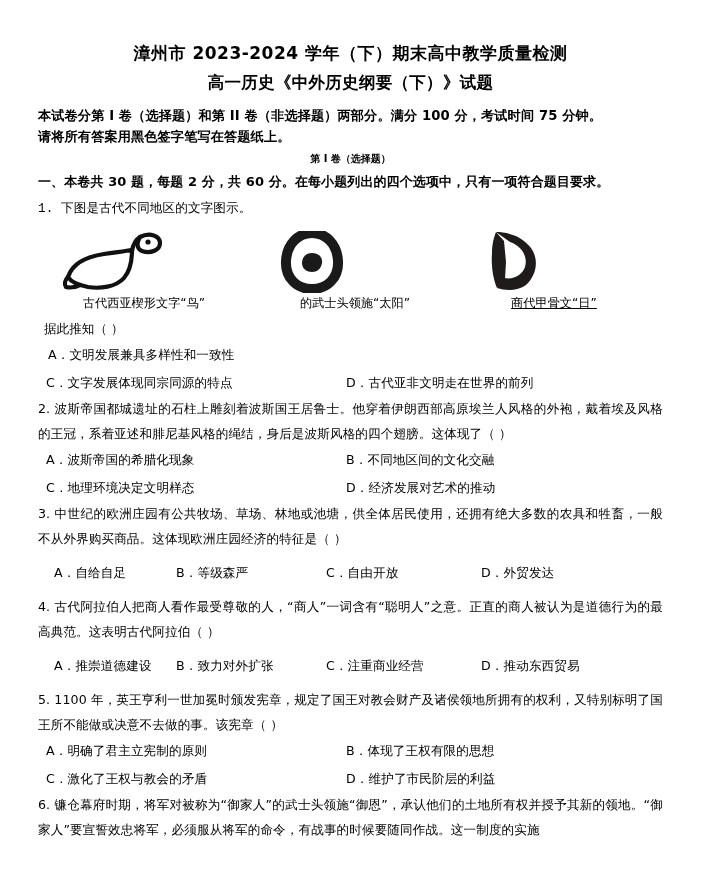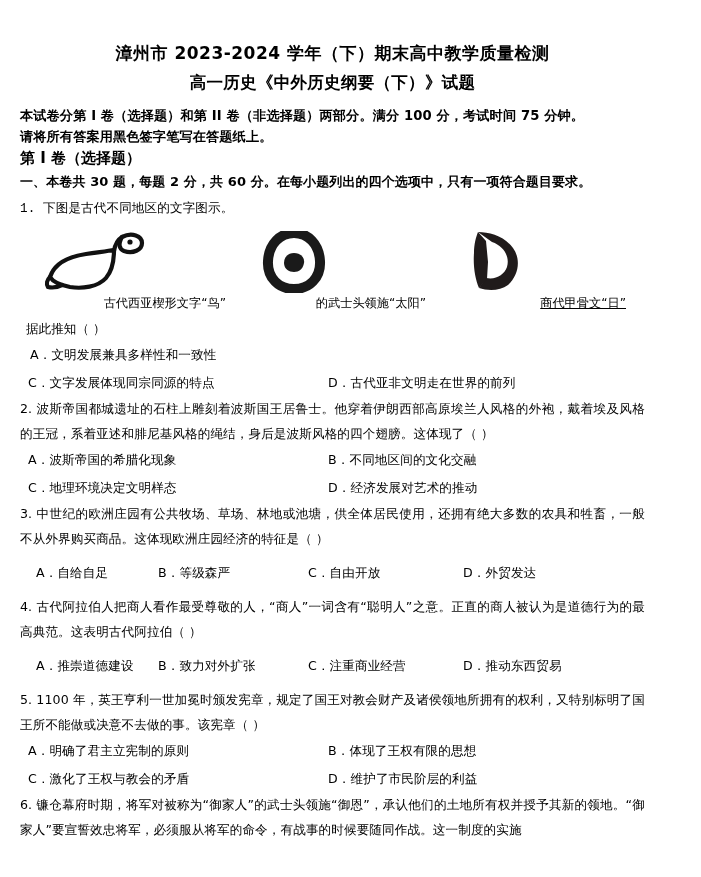--- a/index.html
+++ b/index.html
@@ -16,21 +16,21 @@
   }
   .page {
     position: relative;
     width: 701px;
     height: 877px;
     padding: 0;
     box-sizing: border-box;
   }
   .content {
     position: absolute;
-    left: 20px;
+    left: 38px;
     top: 40px;
     width: 625px;
   }
   .title-1 {
     text-align: center;
     font-size: 17px;
     font-weight: bold;
     letter-spacing: 0.5px;
     line-height: 26px;
     margin: 0 0 4px 0;
@@ -44,21 +44,22 @@
     margin: 0 0 10px 0;
   }
   .notice {
     font-size: 13.2px;
     font-weight: bold;
     line-height: 20.5px;
     letter-spacing: 0.1px;
     margin: 0;
   }
   .section-head {
-    font-size: 15px;
+    text-align: center;
+    font-size: 10px;
     font-weight: bold;
     line-height: 21px;
     margin: 1px 0 2px 0;
   }
   .instr {
     font-size: 13px;
     font-weight: bold;
     line-height: 21.5px;
     letter-spacing: 0.1px;
     margin: 0 0 4px 0;
@@ -74,21 +75,21 @@
     margin-top: 2px;
     font-family: Liberation Mono, monospace;
   }
   .figs {
     display: flex;
     margin: 6px 0 0 0;
     padding: 0 0 0 6px;
   }
   .fig {
     width: 200px;
-    text-align: right;
+    text-align: center;
   }
   .fig .art {
     height: 66px;
     display: flex;
     align-items: flex-end;
     padding-left: 18px;
     box-sizing: border-box;
   }
   .fig .cap {
     font-size: 12.2px;

